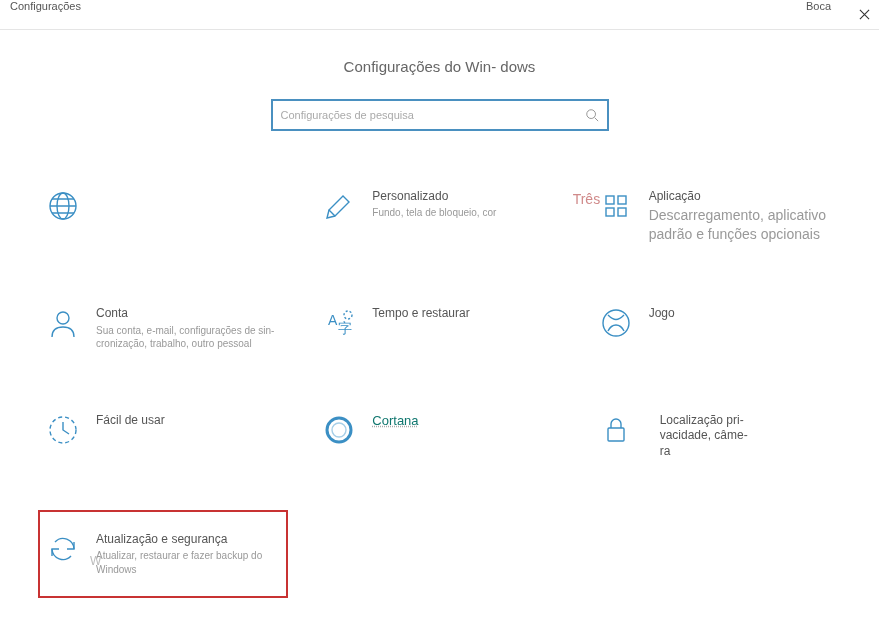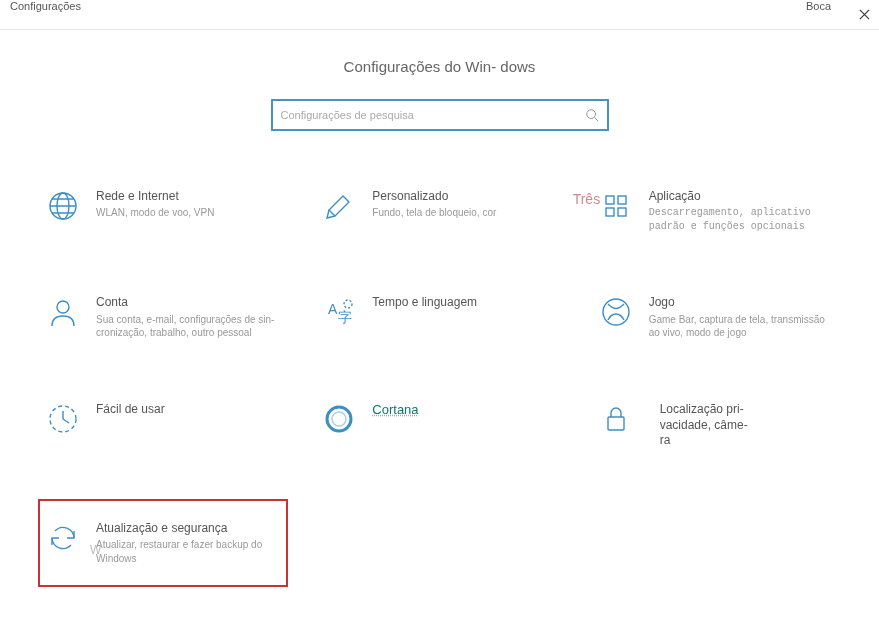--- a/index.html
+++ b/index.html
@@ -71,24 +71,20 @@
 <div class="grid">
 
   <div class="tile">
     <div class="ticon">
       <svg viewBox="0 0 32 32">
           <circle cx="16" cy="16" r="13"></circle>
           <ellipse cx="16" cy="16" rx="6" ry="13"></ellipse>
           <path d="M3 16 H29 M5 9 H27 M5 23 H27"></path>
         </svg>
     </div>
-    <div class="tlabels">
-      <div class="ttitle">Rede e Internet</div>
-      <div class="tdesc">WLAN, modo de voo, VPN</div>
-    </div>
   </div>
 
   <div class="tile">
     <div class="ticon">
       <svg viewBox="0 0 32 32">
           <path d="M6 20 L20 6 L26 12 L12 26 Z"></path>
           <path d="M6 20 L4 28 L12 26"></path>
         </svg>
     </div>
     <div class="tlabels">
@@ -102,21 +98,21 @@
     <div class="ticon">
       <svg viewBox="0 0 32 32">
           <rect x="6" y="6" width="8" height="8"></rect>
           <rect x="18" y="6" width="8" height="8"></rect>
           <rect x="6" y="18" width="8" height="8"></rect>
           <rect x="18" y="18" width="8" height="8"></rect>
         </svg>
     </div>
     <div class="tlabels">
       <div class="ttitle">Aplicação</div>
-      <div class="tdesc" style="font-size:10px;font-family:Liberation Mono, monospace;">Descarregamento, aplicativo padrão e funções opcionais</div>
+      <div class="tdesc" style="font-size:14px;">Descarregamento, aplicativo padrão e funções opcionais</div>
     </div>
   </div>
 
   <div class="tile">
     <div class="ticon">
       <svg viewBox="0 0 32 32">
           <circle cx="16" cy="11" r="6"></circle>
           <path d="M5 30 C5 22 11 20 16 20 C21 20 27 22 27 30"></path>
         </svg>
     </div>
@@ -129,35 +125,34 @@
 
   <div class="tile">
     <div class="ticon">
       <svg viewBox="0 0 32 32">
           <text x="5" y="18" font-size="14" fill="#3b8fc4" stroke="none">A</text>
           <text x="15" y="26" font-size="14" fill="#3b8fc4" stroke="none">字</text>
           <circle cx="25" cy="8" r="4" stroke-dasharray="2 2"></circle>
         </svg>
     </div>
     <div class="tlabels">
-      <div class="ttitle">Tempo e linguagem</div>
+      <div class="ttitle">Tempo e restaurar</div>
       <div class="tdesc"></div>
     </div>
   </div>
 
   <div class="tile">
     <div class="ticon">
       <svg viewBox="0 0 32 32">
           <circle cx="16" cy="16" r="13"></circle>
           <path d="M8 8 C14 14 18 14 24 8 M8 24 C12 16 20 16 24 24"></path>
         </svg>
     </div>
     <div class="tlabels">
       <div class="ttitle">Jogo</div>
-      <div class="tdesc">Game Bar, captura de tela, transmissão ao vivo, modo de jogo</div>
     </div>
   </div>
 
   <div class="tile">
     <div class="ticon">
       <svg viewBox="0 0 32 32">
           <circle cx="16" cy="16" r="13" stroke-dasharray="4 3"></circle>
           <path d="M16 8 L16 16 L22 20"></path>
         </svg>
     </div>

